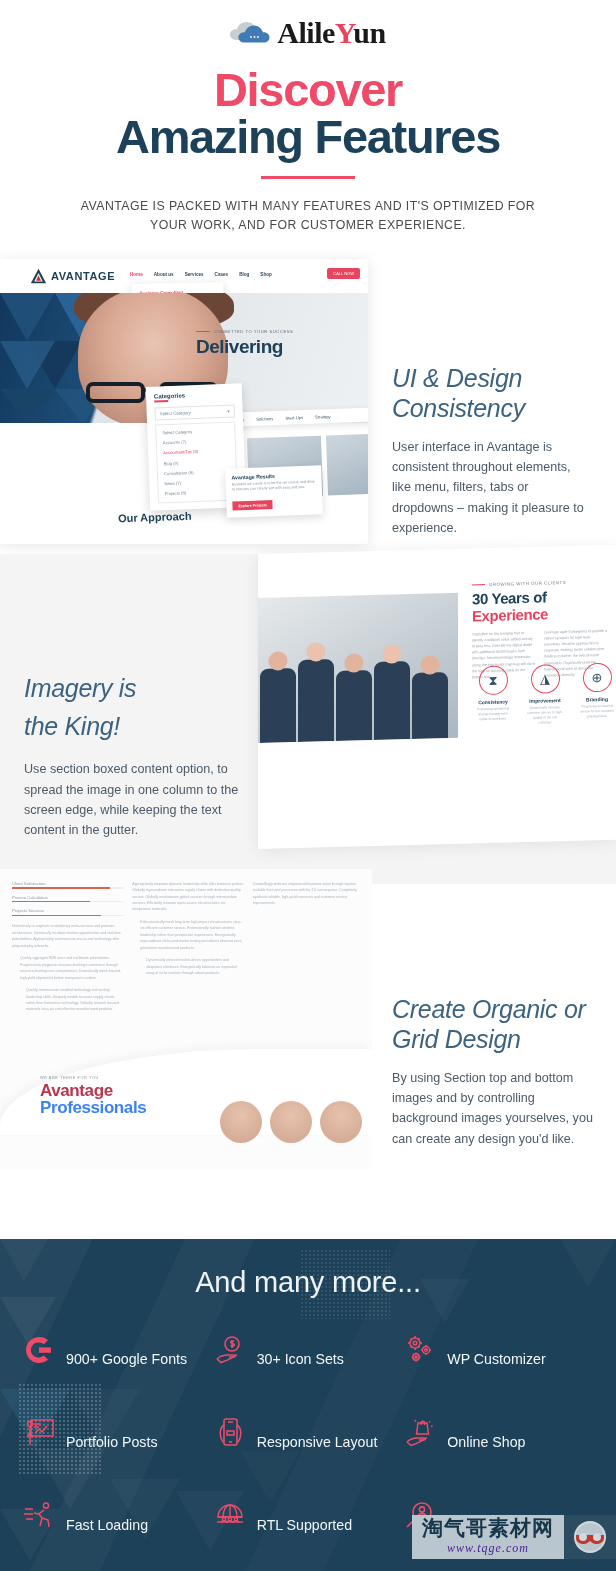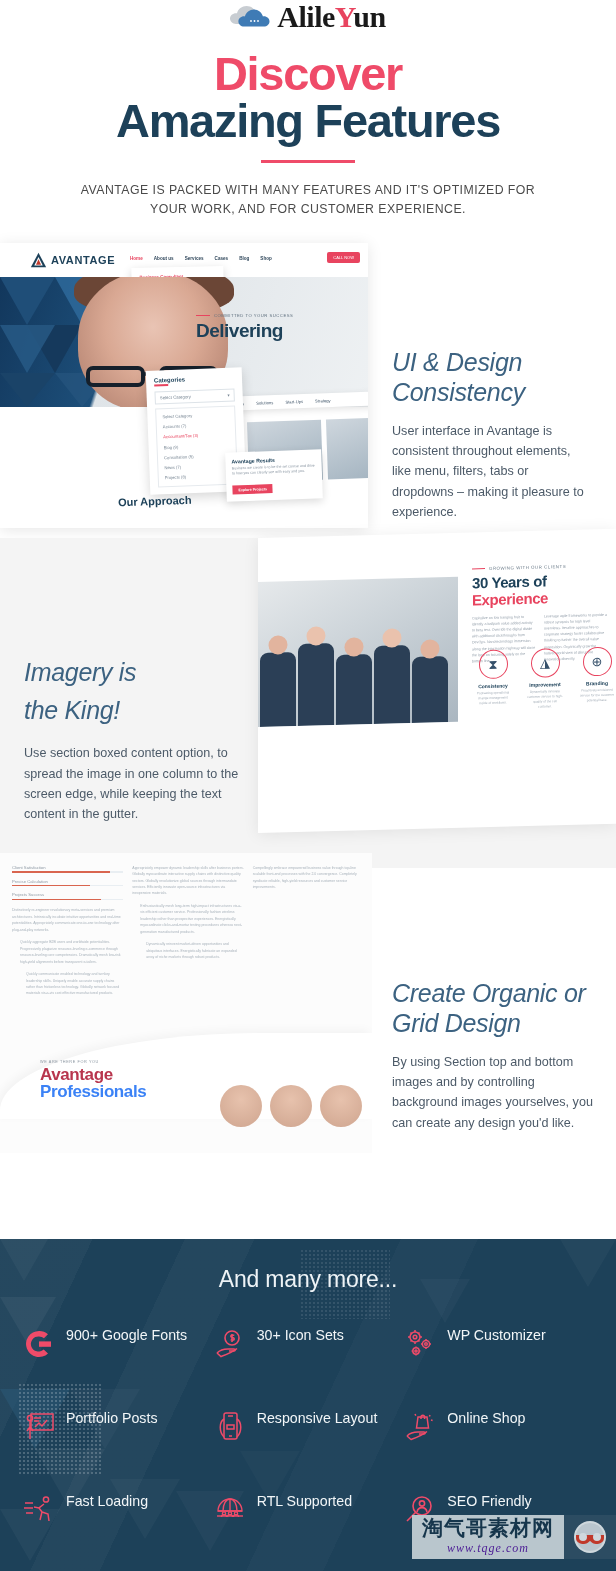--- a/index.html
+++ b/index.html
@@ -7,21 +7,21 @@
   body {
     font-family:"Liberation Sans", sans-serif;
     background:#ffffff;
     color:#2b3d4f;
     overflow:hidden;
     position:relative;
   }
   .page { position:relative; width:616px; height:1571px; overflow:hidden; background:#fff; }
 
   
-  .hdr { text-align:center; }
+  .hdr { padding-top:16px; text-align:center; }
   .logo-row { display:flex; align-items:center; justify-content:center; gap:7px; height:34px; }
   .cloud { position:relative; width:40px; height:26px; }
   .cloud svg { display:block; }
   .logo-txt { font-family:"Liberation Serif", serif; font-size:30px; font-weight:bold; letter-spacing:-0.5px; color:#1a1a1a; line-height:1; }
   .logo-txt .y { color:#e8445f; }
 
   .h-discover {
     margin-top:17px;
     font-size:47px; font-weight:bold; line-height:0.97;
     color:#ef4b69; letter-spacing:-1.3px;
@@ -166,27 +166,27 @@
   .dark {
     position:absolute; left:0; bottom:0; width:616px; height:332px;
     background:#1d4159; overflow:hidden; color:#fff;
   }
   .dark:before {
     content:""; position:absolute; inset:0;
     background:
       linear-gradient(115deg, rgba(255,255,255,.035) 0 12%, transparent 12% 24%, rgba(255,255,255,.03) 24% 33%, transparent 33% 52%, rgba(255,255,255,.025) 52% 62%, transparent 62%);
   }
   .dots { position:absolute; background-image:radial-gradient(rgba(255,255,255,.22) 0.7px, transparent 0.8px); background-size:4px 4px; }
-  .dark h3 { position:relative; text-align:center; font-size:23px; font-weight:300; padding-top:27px; color:#eef3f6; letter-spacing:-0.2px; }
+  .dark h3 { position:relative; text-align:center; font-size:29px; font-weight:300; padding-top:27px; color:#eef3f6; letter-spacing:-0.2px; }
   .grid {
     position:relative; margin-top:34px; display:grid;
     grid-template-columns:repeat(3,1fr); row-gap:49px;
     padding:0 22px;
   }
-  .cell { display:flex; align-items:flex-start; gap:10px; }
+  .cell { display:flex; align-items:flex-end; gap:10px; }
   .cell .gi { width:34px; height:34px; flex:none; display:flex; align-items:center; justify-content:center; }
   .cell .gl { font-size:14.2px; color:#f2f6f8; white-space:nowrap; }
 
   
   .wm { position:absolute; right:0; bottom:12px; display:flex; height:44px;border-radius:21px; }
   .wm-a { background:#b9c6cd; display:flex; flex-direction:column; justify-content:center; align-items:center; padding:2px 10px; }
   .wm-cn { font-family:"Liberation Serif", serif; font-size:21px; font-weight:bold; color:#16364c; letter-spacing:1px; line-height:1; }
   .wm-url { font-family:"Liberation Serif", serif; font-style:italic; font-size:12px; color:#4c1d95; letter-spacing:1px; margin-top:2px; }
   .wm-b { width:52px; background:#2c4c62; display:flex; align-items:center; justify-content:center; }
 </style>

